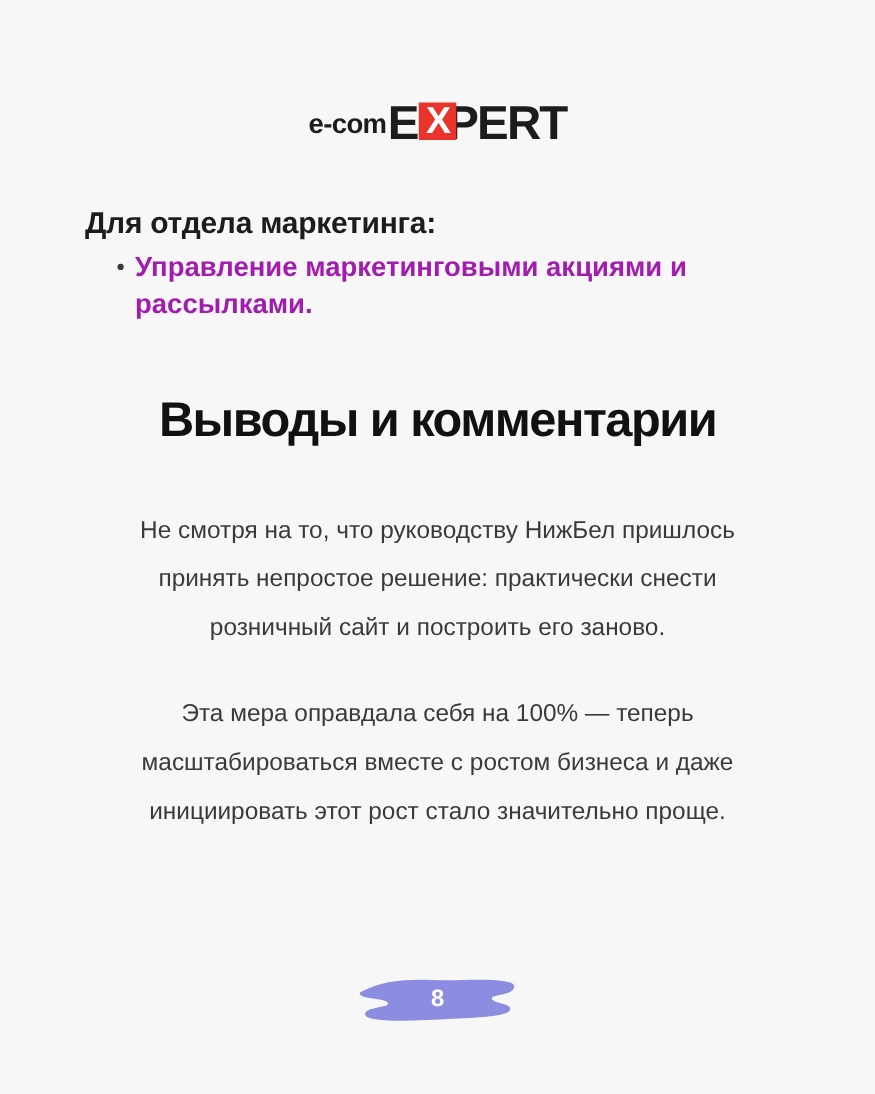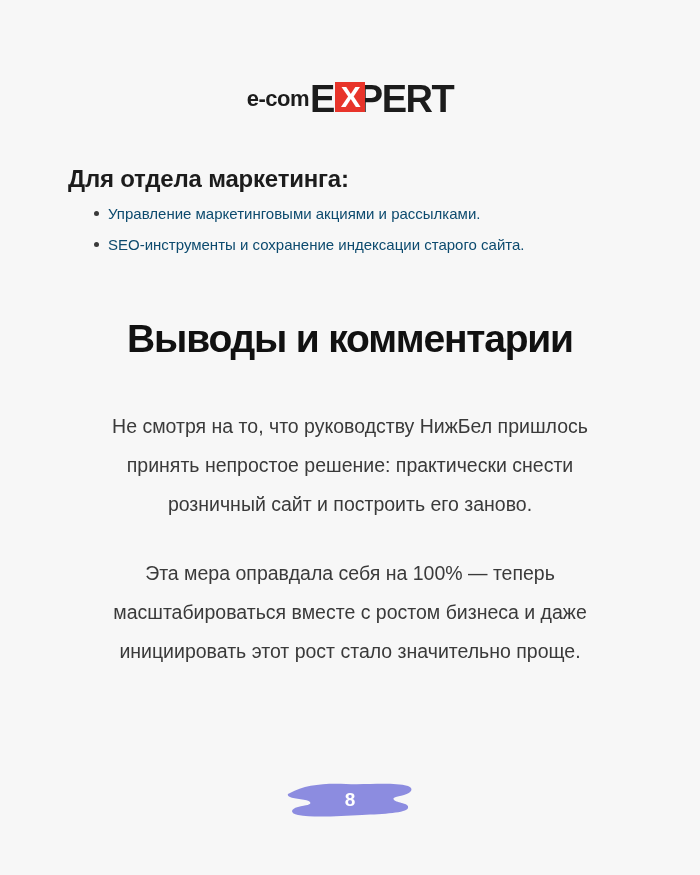--- a/index.html
+++ b/index.html
@@ -99,26 +99,27 @@
     letter-spacing: -0.2px;
   }
 
   ul.bullets {
     margin: 0;
     padding: 0 0 0 26px;
     list-style: none;
   }
   ul.bullets li {
     position: relative;
-    font-size: 15px;
+    font-size: 22px;
     line-height: 29px;
-    color: #0c4a6e;
+    color: #a21caf;
     margin: 0 0 2px 0;
     padding-left: 14px;
     max-width: 500px;
+    font-weight: bold;
   }
   ul.bullets li::before {
     content: "";
     position: absolute;
     left: 0;
     top: 12px;
     width: 5px;
     height: 5px;
     border-radius: 50%;
     background: #3a3a3a;
@@ -190,21 +191,20 @@
       </span>
     </div>
   </div>
 
   <div class="content">
 
     <p class="section-lead">Для отдела маркетинга:</p>
 
     <ul class="bullets">
       <li>Управление маркетинговыми акциями и рассылками.</li>
-      <li>SEO-инструменты и сохранение индексации старого сайта.</li>
     </ul>
 
     <h1 class="headline">Выводы и комментарии</h1>
 
     <p class="para first">Не смотря на то, что руководству НижБел пришлось принять непростое решение: практически снести розничный сайт и построить его заново.</p>
     <p class="para second">Эта мера оправдала себя на 100% — теперь масштабироваться вместе с ростом бизнеса и даже инициировать этот рост стало значительно проще.</p>
 
   </div>
 
   <div class="pagenum-wrap">

